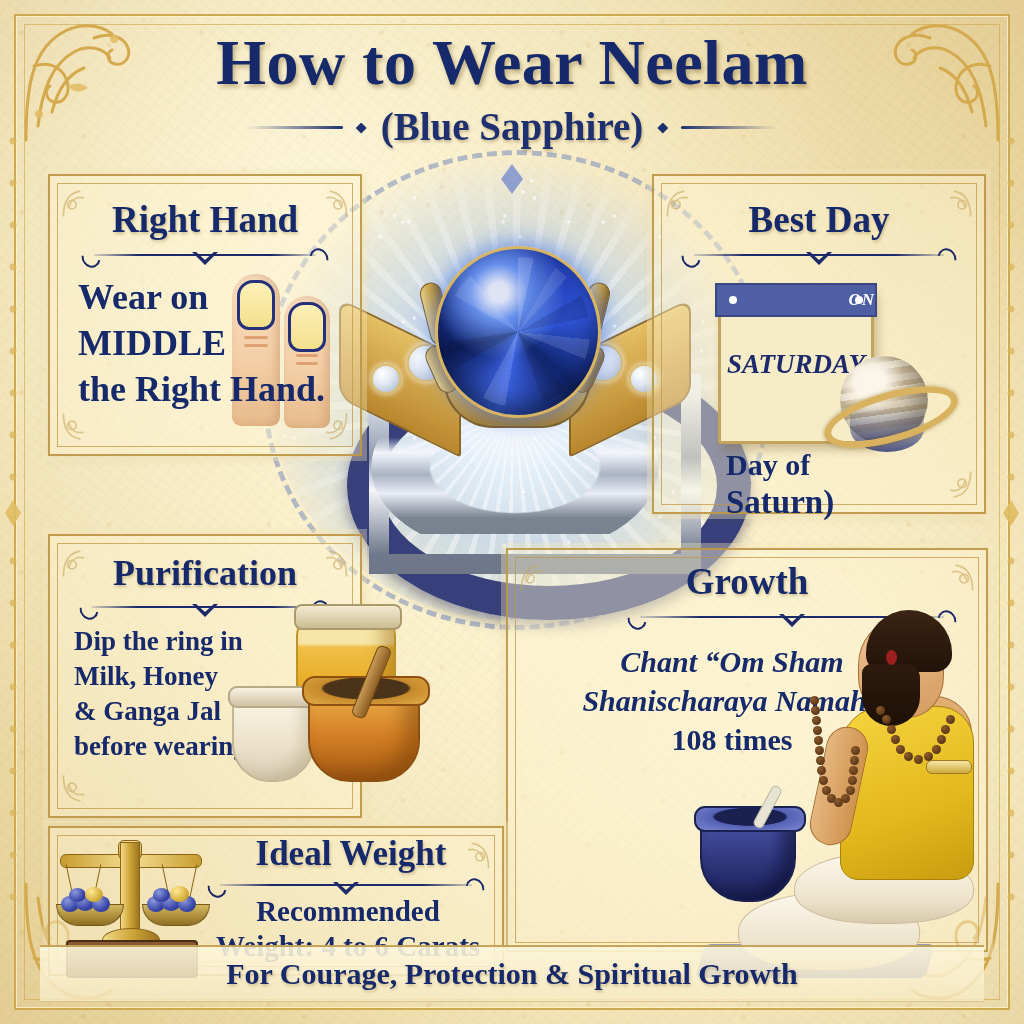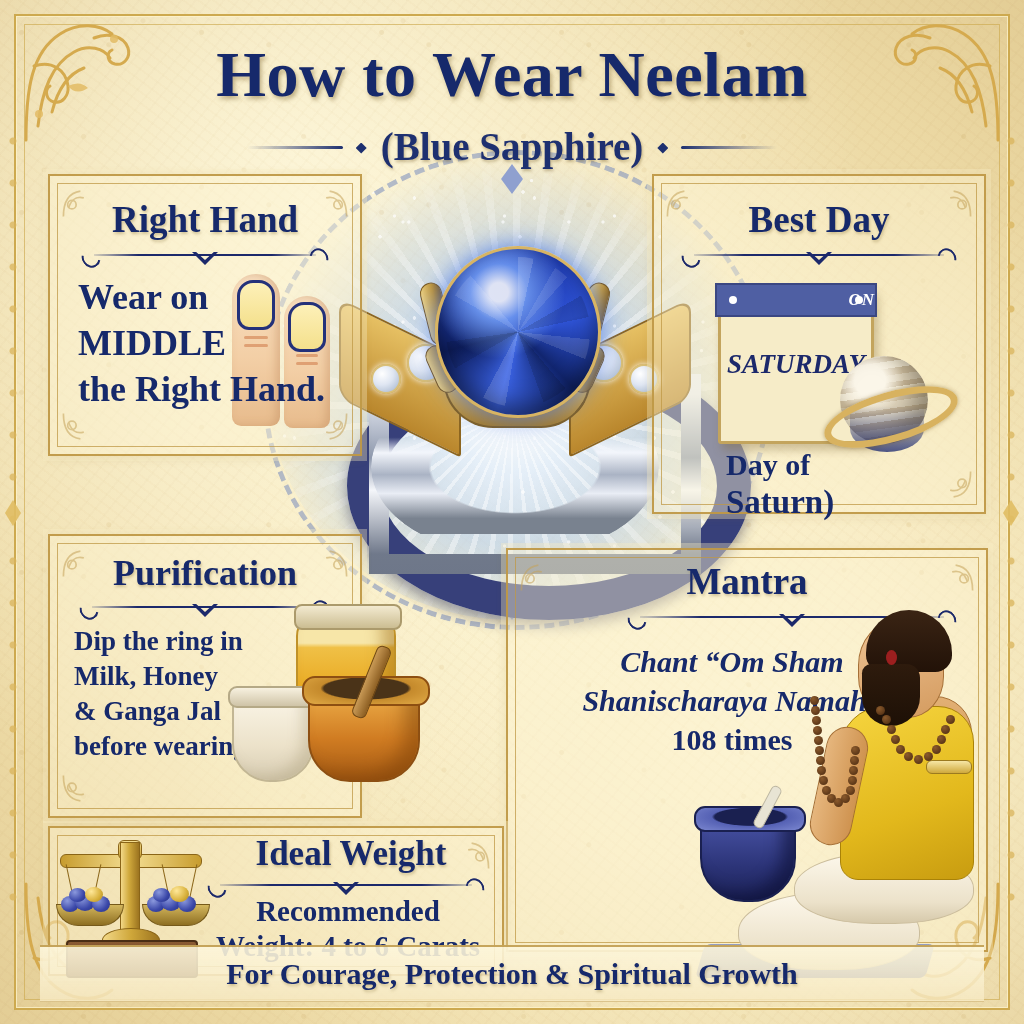--- a/index.html
+++ b/index.html
@@ -109,21 +109,21 @@
       rgba(255,255,255,.25) 190deg 208deg, transparent 208deg 240deg,
       rgba(0,0,0,.2) 240deg 262deg, transparent 262deg 300deg,
       rgba(255,255,255,.2) 300deg 320deg, transparent 320deg 360deg);}
   .prong{position:absolute;width:20px;height:62px;border-radius:12px;
     background:linear-gradient(90deg,#f0d483,#c99b35 60%,#8d6620);border:1px solid #7d5a1c;}
   .gem-base{position:absolute;left:118px;top:146px;width:144px;height:46px;border-radius:0 0 60px 60px;
     background:linear-gradient(180deg,#e6c063,#a87c26);border:2px solid #82601f;}
 
   
   .title{position:absolute;left:0;right:0;top:26px;text-align:center;z-index:6;}
-  .title h1{margin:12px;font-size:64px;font-weight:bold;color:#16296b;letter-spacing:.5px;
+  .title h1{margin:0;font-size:64px;font-weight:bold;color:#16296b;letter-spacing:.5px;
     text-shadow:2px 3px 4px rgba(120,95,40,.45);}
   .subrow{display:flex;align-items:center;justify-content:center;gap:14px;margin-top:4px;}
   .sub-dash{width:120px;height:8px;position:relative;}
   .sub-dash:before{content:"";position:absolute;left:0;top:3px;width:96px;height:3px;
     background:linear-gradient(90deg,rgba(30,48,110,0),#1e3070);border-radius:2px;}
   .sub-dash.right:before{background:linear-gradient(270deg,rgba(30,48,110,0),#1e3070);left:24px;}
   .sub-dia{position:absolute;top:0;width:11px;height:11px;background:#1e3070;
     clip-path:polygon(50% 0,100% 50%,50% 100%,0 50%);}
   .sub-dash .sub-dia{right:0;} .sub-dash.right .sub-dia{left:0;right:auto;}
   .title h2{margin:0;font-size:39px;font-weight:bold;color:#1e3070;
@@ -526,21 +526,21 @@
         </g>
     </svg>
     <svg class="pcorner pc-tr" viewBox="0 0 40 40">
       <g fill="none" stroke="#c5a35a" stroke-width="2">
           <path d="M4 36 C4 18 10 8 24 6"></path>
           <path d="M10 26 C14 14 20 12 28 14"></path>
           <circle cx="14" cy="22" r="5"></circle>
         </g>
     </svg>
 
-    <div class="p-head" style="top:10px;font-size:37px">Mantra</div>
+    <div class="p-head" style="top:10px;font-size:37px">Growth</div>
     <div class="divider" style="left:120px;right:30px;top:60px">
       <div class="dline"></div>
         <div class="curl l"></div>
         <div class="curl r"></div>
         <div class="vee"></div>
     </div>
 
     <div class="p-body" style="left:24px;top:92px;width:400px;font-size:30px;line-height:1.3;text-align:center">
       <div class="nowrap" style="font-style:italic">Chant “Om Sham</div>
       <div class="nowrap" style="font-style:italic">Shanischaraya Namah”</div>

